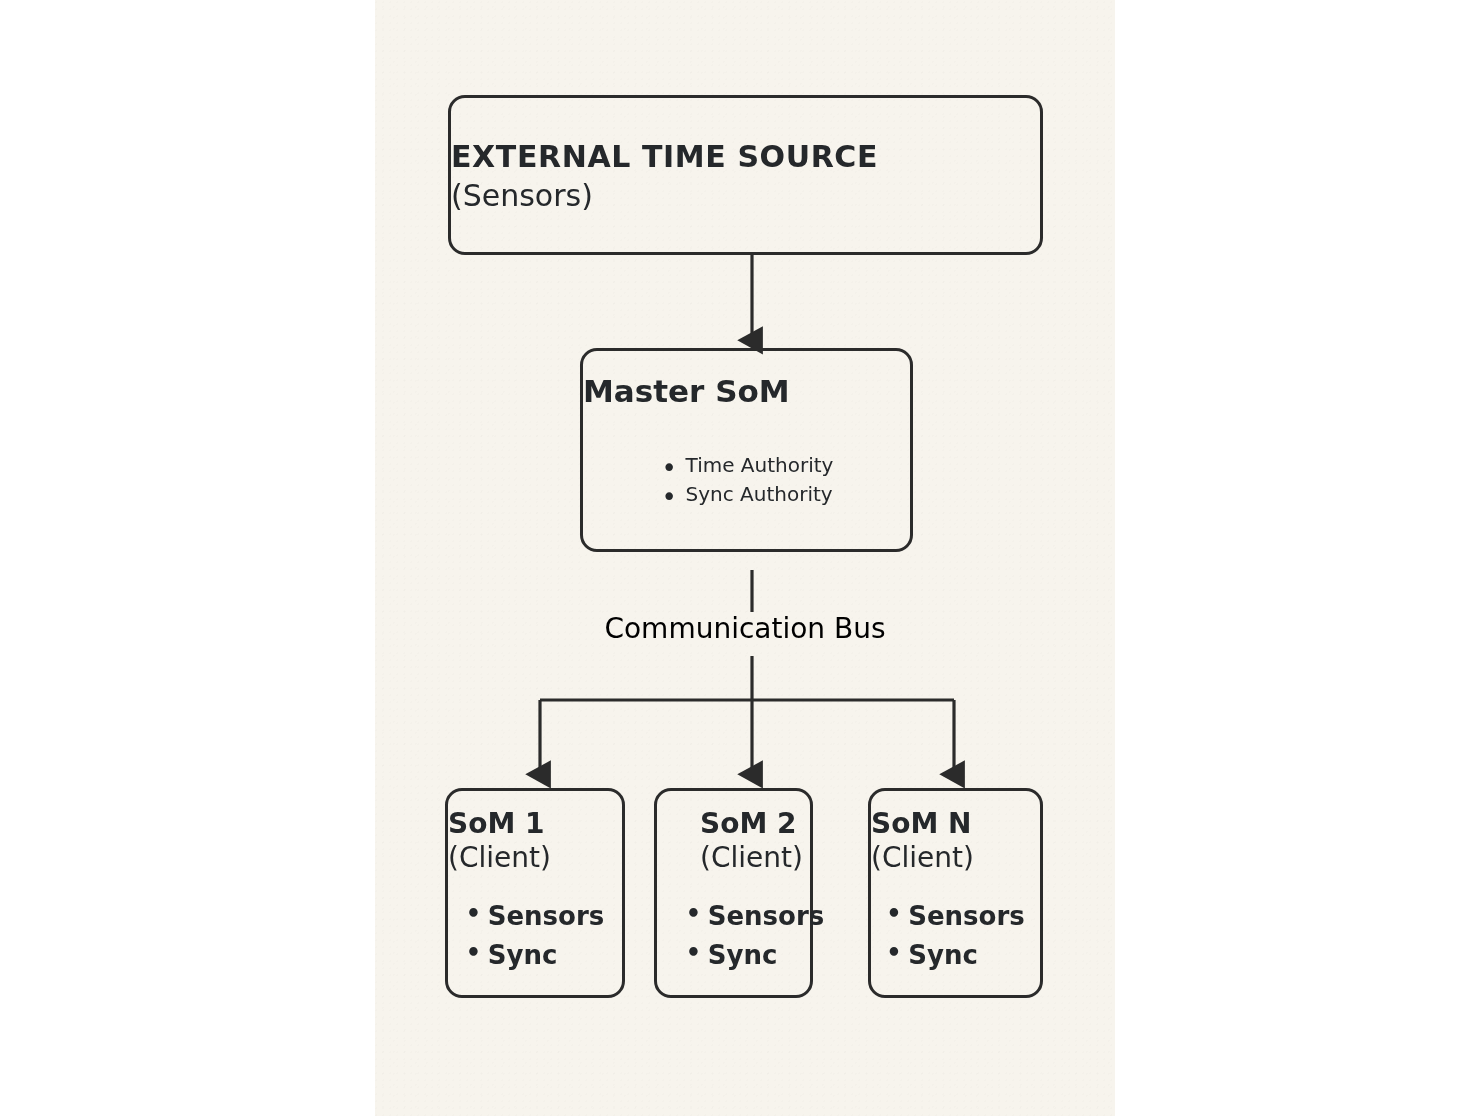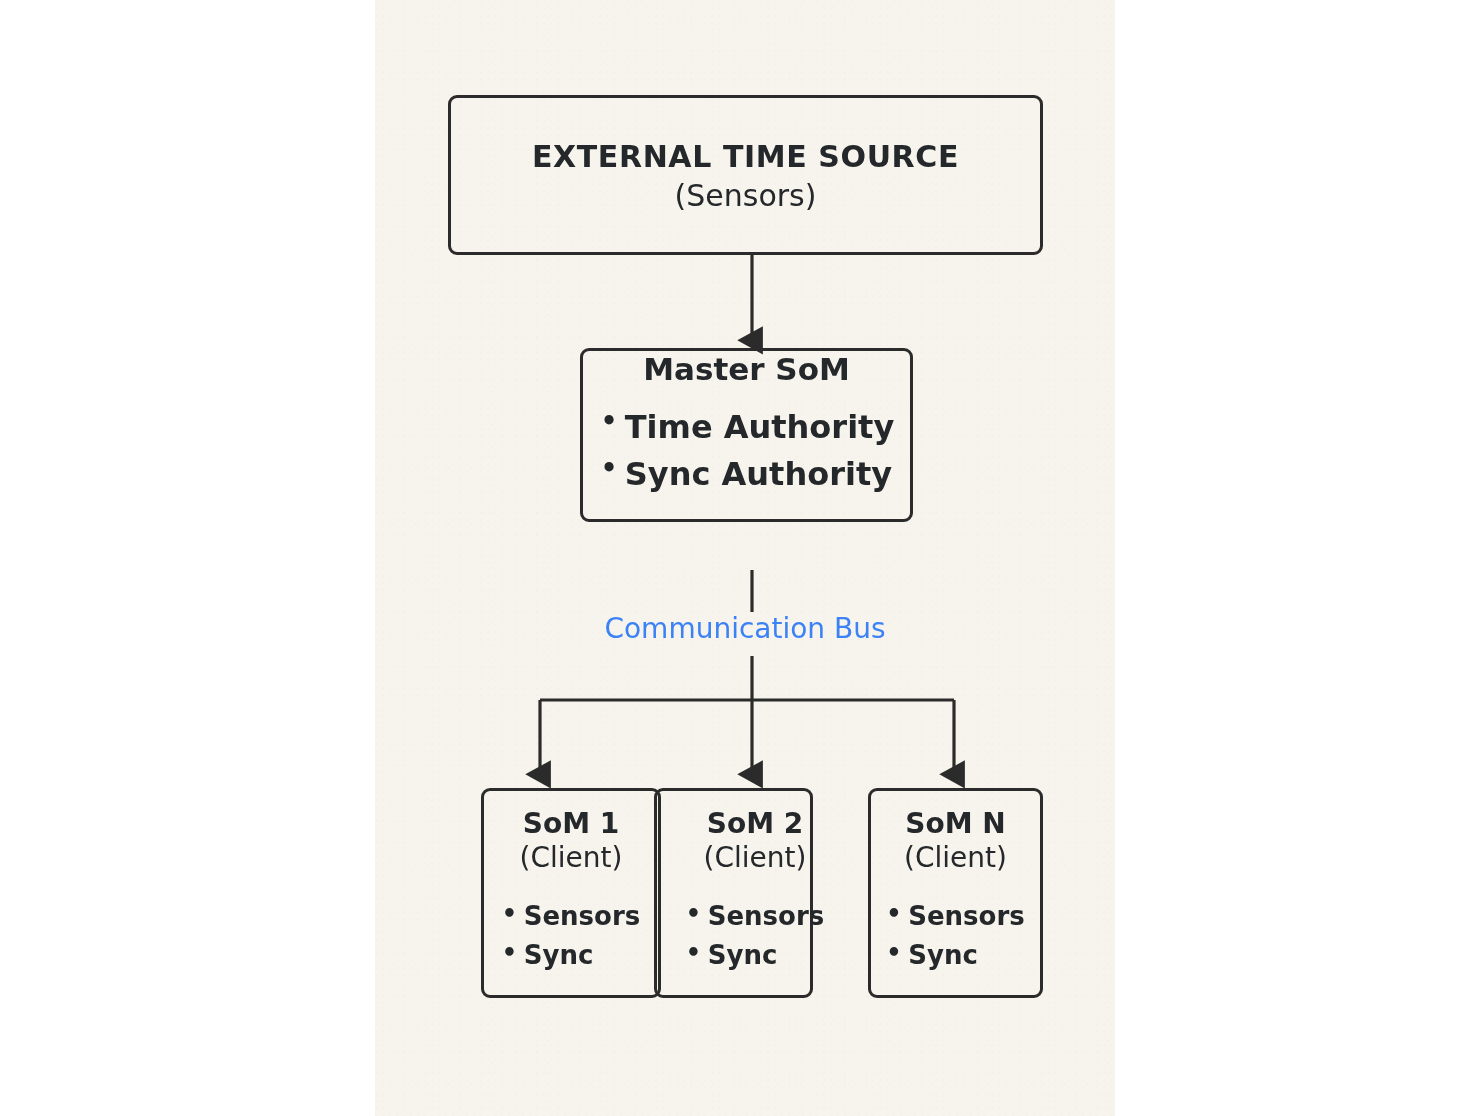--- a/index.html
+++ b/index.html
@@ -32,25 +32,25 @@
       radial-gradient(circle at 20% 30%, rgba(0,0,0,0.012) 0 1px, transparent 1px),
       radial-gradient(circle at 70% 60%, rgba(0,0,0,0.010) 0 1px, transparent 1px),
       #f7f4ed;
     background-size: 7px 7px, 11px 11px, auto;
   }
 
   .node {
     position: absolute;
     box-sizing: border-box;
     border: 3px solid #2b2b2b;
-    border-radius: 9px;
+    border-radius: 17px;
     background: transparent;
     display: flex;
     flex-direction: column;
-    align-items: center;
+    align-items: flex-start;
     justify-content: center;
     color: #25282b;
   }
 
   
   #ext-box {
     left: 448px;
     top: 95px;
     width: 595px;
     height: 160px;
@@ -67,71 +67,72 @@
     font-size: 30px;
     line-height: 1.30;
     white-space: nowrap;
   }
 
   
   #master-box {
     left: 580px;
     top: 348px;
     width: 333px;
-    height: 174px;
+    height: 204px;
     justify-content: flex-start;
+    padding-top: 22px;
+    gap: 25px;
   }
   .master-title {
     font-size: 31px;
     font-weight: bold;
     line-height: 1.2;
     margin-bottom: 16px;
   }
   .bullets {
     list-style: none;
     margin: 0;
     padding: 0;
     align-self: center;
   }
   .bullets li {
-    font-size: 32px;
+    font-size: 20px;
     line-height: 1.46;
     white-space: nowrap;
     position: relative;
     padding-left: 26px;
-    font-weight: bold;
   }
   .bullets li::before {
     content: "\2022";
     position: absolute;
     left: 2px;
     top: -1px;
     font-size: 26px;
   }
 
   
   #bus-label {
     position: absolute;
     left: 375px;
     top: 612px;
     width: 740px;
     text-align: center;
     font-size: 28px;
-    color: #3b82f6;
+    color: #000000;
     line-height: 1.2;
   }
 
   
   .client-box {
     top: 788px;
     height: 210px;
     justify-content: flex-start;
     padding-top: 16px;
   }
-  #client-0 { left: 445px; width: 180px; margin-left: 36px; }
+  #client-0 { left: 445px; width: 180px; }
   #client-1 { left: 654px; width: 159px; padding-left: 43px; }
   #client-2 { left: 868px; width: 175px; }
 
   .client-title {
     font-size: 28px;
     line-height: 1.22;
     text-align: center;
     font-weight: bold;
   }
   .client-sub {

